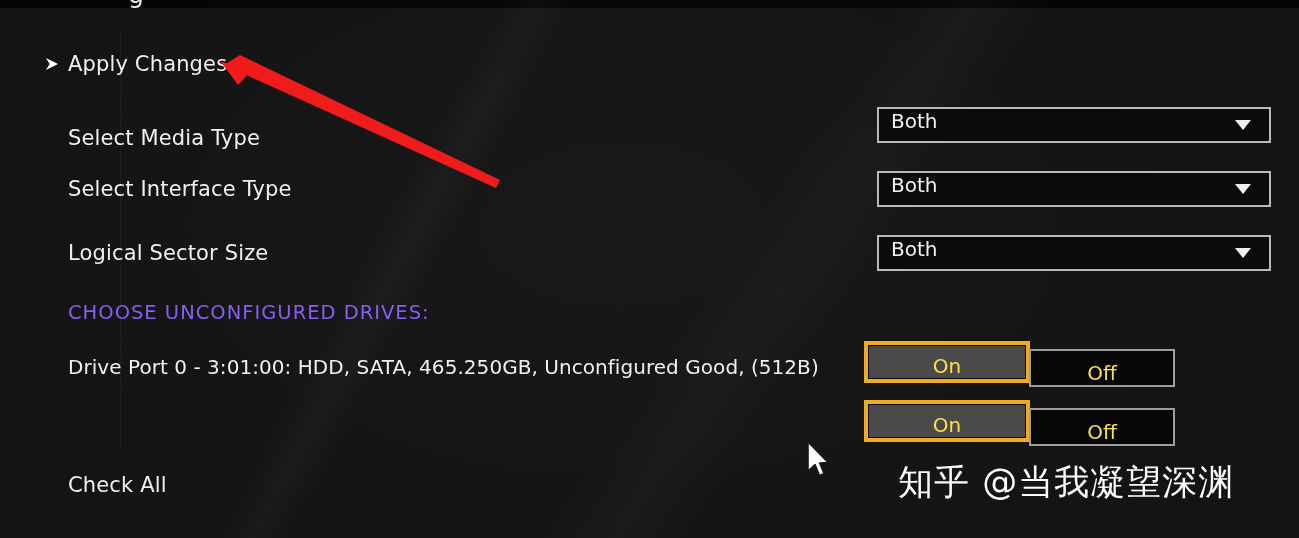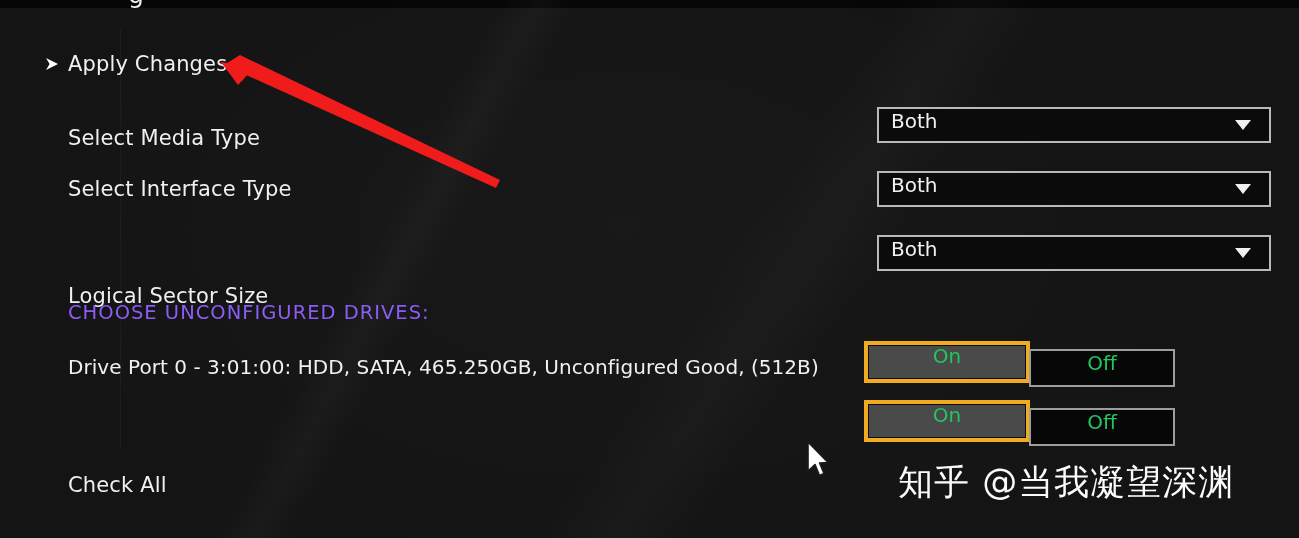--- a/index.html
+++ b/index.html
@@ -132,24 +132,24 @@
     position: absolute;
     left: 864px;
     width: 312px;
     height: 42px;
     display: flex;
     box-sizing: border-box;
   }
   .seg {
     box-sizing: border-box;
     display: flex;
-    align-items: flex-start;
+    align-items: flex-end;
     justify-content: center;
     font-size: 20px;
-    color: #22c55e;
+    color: #fde047;
   }
   .seg-on {
     width: 166px;
     height: 42px;
     background: #4a4a4a;
     border: 4px solid #f0ab21;
     outline: 1px solid #0d0d0d;
     outline-offset: -5px;
   }
   .seg-on .seg-text { position: relative; top: -1px; }
@@ -230,21 +230,21 @@
   </div>
   <div class="dropdown" style="top:171px;">
     <span class="dropdown-value">Both</span>
     <span class="dropdown-chevron">
       <svg width="16" height="10" viewBox="0 0 16 10">
           <path d="M0 0 L16 0 L8 10 Z" fill="#f0f0f0"></path>
         </svg>
     </span>
   </div>
 
-  <div class="row" style="top:233px;margin-top:43px;">
+  <div class="row" style="top:233px;">
     <span class="row-label">Logical Sector Size</span>
   </div>
   <div class="dropdown" style="top:235px;">
     <span class="dropdown-value">Both</span>
     <span class="dropdown-chevron">
       <svg width="16" height="10" viewBox="0 0 16 10">
           <path d="M0 0 L16 0 L8 10 Z" fill="#f0f0f0"></path>
         </svg>
     </span>
   </div>

